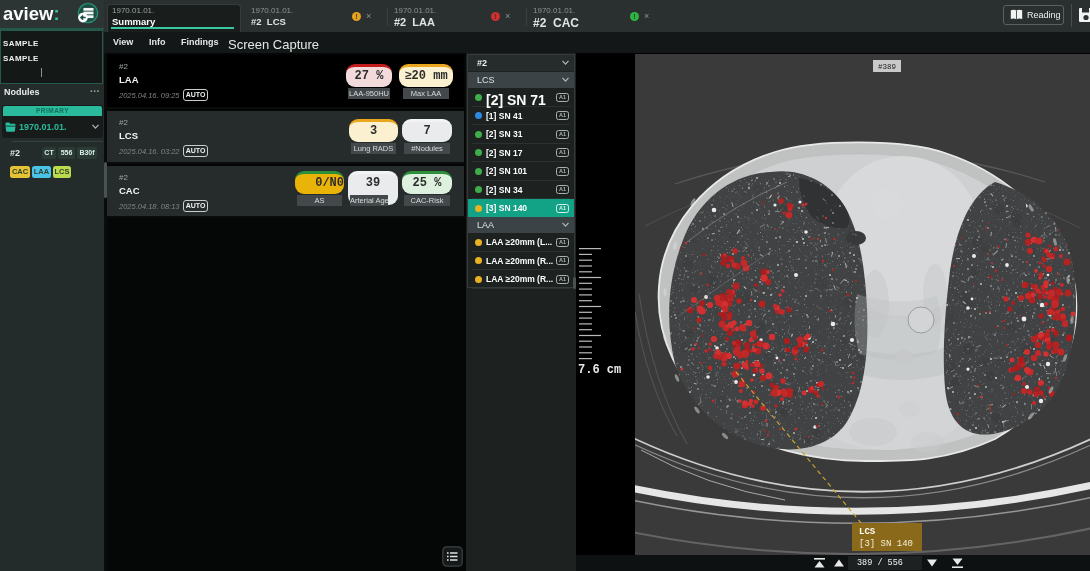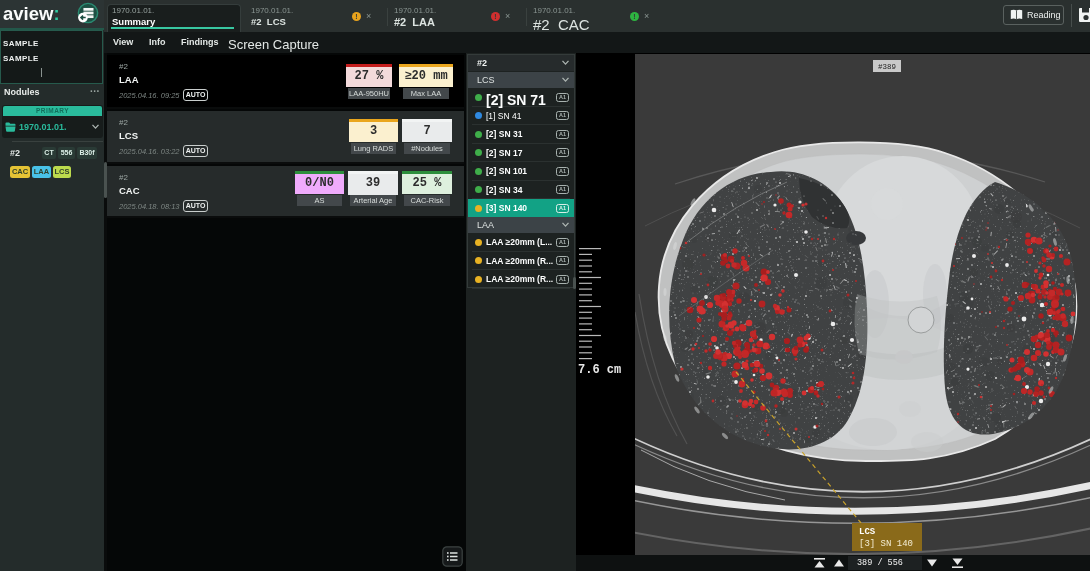--- a/index.html
+++ b/index.html
@@ -1,18 +1,18 @@
 <!DOCTYPE html>
 <html><head><meta charset="utf-8">
 <style>
 * { margin:0; padding:0; box-sizing:border-box; }
 html,body { width:1090px; height:571px; overflow:hidden; background:#0a0c0c;
   font-family:"Liberation Sans", sans-serif; }
 .abs { position:absolute; white-space:nowrap; }
-.mono { font-family:"Liberation Mono", monospace; }
+.mono { font-family:"Liberation Mono", monospace;border-radius:9px; }
 </style></head>
 <body>
 <div class="abs" style="left:0;top:0;width:1090px;height:571px;background:#0a0c0c">
 
 <div class="abs" style="left:0;top:0;width:1090px;height:32px;background:#2a302f"></div>
 <div class="abs" style="left:0;top:0;width:104px;height:30px;background:#2c3434;border-bottom:2px solid #23584a"></div>
 <div class="abs" style="left:3px;top:3px;font-size:18.5px;font-weight:bold;color:#fafcfb">aview<span style="color:#2ec9a0">:</span></div>
 <svg class="abs" style="left:77px;top:2px" width="22" height="22" viewBox="0 0 24 24">
 <circle cx="12" cy="12" r="10.5" fill="#1d5043" stroke="#2a8a71" stroke-width="1.6"></circle>
 <rect x="7" y="6.5" width="11" height="3" fill="#f2f5f4"></rect>
@@ -29,21 +29,21 @@
 <div class="abs" style="left:251px;top:16px;font-size:9.5px;font-weight:bold;color:#dde4e1">#2&nbsp; LCS</div>
 <div class="abs" style="left:352px;top:12px;width:9px;height:9px;border-radius:50%;background:#e8a31d;color:#333a36;font-size:7px;font-weight:bold;text-align:center;line-height:9px">!</div>
 <div class="abs" style="left:366px;top:11px;font-size:9px;color:#8a9592">×</div>
 <div class="abs" style="left:387px;top:8px;width:1px;height:18px;background:#3a413f"></div>
 <div class="abs" style="left:394px;top:6px;font-size:8px;color:#8a9592">1970.01.01.</div>
 <div class="abs" style="left:394px;top:16px;font-size:11px;font-weight:bold;color:#dde4e1">#2&nbsp; LAA</div>
 <div class="abs" style="left:491px;top:12px;width:9px;height:9px;border-radius:50%;background:#cf2f2f;color:#333a36;font-size:7px;font-weight:bold;text-align:center;line-height:9px">!</div>
 <div class="abs" style="left:505px;top:11px;font-size:9px;color:#8a9592">×</div>
 <div class="abs" style="left:526px;top:8px;width:1px;height:18px;background:#3a413f"></div>
 <div class="abs" style="left:533px;top:6px;font-size:8px;color:#8a9592">1970.01.01.</div>
-<div class="abs" style="left:533px;top:16px;font-size:15px;font-weight:normal;color:#dde4e1">#2&nbsp; CAC</div>
+<div class="abs" style="left:533px;top:16px;font-size:12px;font-weight:bold;color:#dde4e1">#2&nbsp; CAC</div>
 <div class="abs" style="left:630px;top:12px;width:9px;height:9px;border-radius:50%;background:#2eb441;color:#333a36;font-size:7px;font-weight:bold;text-align:center;line-height:9px">!</div>
 <div class="abs" style="left:644px;top:11px;font-size:9px;color:#8a9592">×</div>
 <div class="abs" style="left:1003px;top:5px;width:61px;height:20px;border:1px solid #5a615f;border-radius:3px"></div>
 <svg class="abs" style="left:1010px;top:9px" width="13" height="12" viewBox="0 0 13 12">
 <path d="M 6.5 1.5 C 5 0.4 2.5 0.4 0.8 1.2 L 0.8 10 C 2.5 9.2 5 9.2 6.5 10.3 C 8 9.2 10.5 9.2 12.2 10 L 12.2 1.2 C 10.5 0.4 8 0.4 6.5 1.5 Z" fill="#f0f3f2"></path>
 <path d="M 6.5 1.5 L 6.5 10.3" stroke="#2a302f" stroke-width="0.8"></path>
 </svg>
 <div class="abs" style="left:1027px;top:10px;font-size:9px;color:#eef1f0">Reading</div>
 <div class="abs" style="left:1071px;top:4px;width:1px;height:23px;background:#474e4c"></div>
 <svg class="abs" style="left:1078px;top:7px" width="16" height="16" viewBox="0 0 16 16">
@@ -99,24 +99,24 @@
 <div class="abs" style="left:183px;top:145px;width:25px;height:12px;border:1px solid #c9cecd;border-radius:3px;font-size:7px;font-weight:bold;color:#eef1f0;text-align:center;line-height:10px">AUTO</div>
 <div class="abs mono" style="left:349px;top:119px;width:49px;height:23px;background:#fbf0cf;border-top:3px solid #eaa61d;color:#2d2d2d;text-align:center;font-size:12px;font-weight:bold;line-height:19px">3</div>
 <div class="abs" style="left:351px;top:143px;width:45px;height:11px;background:#43484b;font-size:7.5px;color:#d7dcda;text-align:center;line-height:11px">Lung RADS</div>
 <div class="abs mono" style="left:402px;top:119px;width:50px;height:23px;background:#e9ebec;border-top:3px solid #f2f4f4;color:#2d2d2d;text-align:center;font-size:12px;font-weight:bold;line-height:19px">7</div>
 <div class="abs" style="left:404px;top:143px;width:46px;height:11px;background:#43484b;font-size:7.5px;color:#d7dcda;text-align:center;line-height:11px">#Nodules</div>
 <div class="abs" style="left:107px;top:166px;width:357px;height:52px;background:#262b2b;border-bottom:2px solid #0a0c0c"></div>
 <div class="abs" style="left:119px;top:173px;font-size:8px;color:#9ba5a2">#2</div>
 <div class="abs" style="left:119px;top:185px;font-size:9.5px;font-weight:bold;color:#f2f5f4">CAC</div>
 <div class="abs" style="left:119px;top:202px;font-size:7.5px;font-style:italic;color:#7e8784">2025.04.18. 08:13</div>
 <div class="abs" style="left:183px;top:200px;width:25px;height:12px;border:1px solid #c9cecd;border-radius:3px;font-size:7px;font-weight:bold;color:#eef1f0;text-align:center;line-height:10px">AUTO</div>
-<div class="abs mono" style="left:295px;top:171px;width:49px;height:23px;background:#f0abfc;border-top:3px solid #2d8f3c;color:#2d2d2d;text-align:center;font-size:12px;font-weight:bold;line-height:19px">0/N0</div>
+<div class="abs mono" style="left:295px;top:171px;width:49px;height:23px;background:#eab308;border-top:3px solid #2d8f3c;color:#2d2d2d;text-align:right;font-size:12px;font-weight:bold;line-height:19px">0/N0</div>
 <div class="abs" style="left:297px;top:195px;width:45px;height:11px;background:#43484b;font-size:7.5px;color:#d7dcda;text-align:center;line-height:11px">AS</div>
-<div class="abs mono" style="left:348px;top:171px;width:50px;height:24px;background:#e9ebec;border-top:3px solid #f2f4f4;color:#2d2d2d;text-align:center;font-size:12px;font-weight:bold;line-height:19px">39</div>
-<div class="abs" style="left:350px;top:195px;width:46px;height:11px;background:#43484b;font-size:7.5px;color:#d7dcda;text-align:center;line-height:11px">Arterial Age</div>
+<div class="abs mono" style="left:348px;top:171px;width:50px;height:34px;background:#e9ebec;border-top:3px solid #f2f4f4;color:#2d2d2d;text-align:center;font-size:12px;font-weight:bold;line-height:19px">39</div>
+<div class="abs" style="left:350px;top:195px;width:38px;height:11px;background:#43484b;font-size:7.5px;color:#d7dcda;text-align:center;line-height:11px">Arterial Age</div>
 <div class="abs mono" style="left:402px;top:171px;width:50px;height:23px;background:#def0de;border-top:3px solid #2d8f3c;color:#2d2d2d;text-align:center;font-size:12px;font-weight:bold;line-height:19px">25&nbsp;%</div>
 <div class="abs" style="left:404px;top:195px;width:46px;height:11px;background:#43484b;font-size:7.5px;color:#d7dcda;text-align:center;line-height:11px">CAC-Risk</div>
 <svg class="abs" style="left:442px;top:546px" width="21" height="21" viewBox="0 0 21 21">
 <rect x="0.8" y="0.8" width="19.4" height="19.4" rx="4" fill="#16191a" stroke="#3c4342" stroke-width="1.2"></rect>
 <g stroke="#dde2e0" stroke-width="1.4">
         <path d="M 8 7 L 15.5 7 M 8 10.5 L 15.5 10.5 M 8 14 L 15.5 14"></path>
       </g>
 <g fill="#dde2e0">
         <rect x="5" y="6.2" width="1.6" height="1.6"></rect>
         <rect x="5" y="9.7" width="1.6" height="1.6"></rect>
@@ -134,21 +134,21 @@
 <div class="abs" style="left:477px;top:75px;font-size:9px;color:#dce1e0">LCS</div>
 <svg class="abs" style="left:561px;top:77px" width="9" height="6" viewBox="0 0 9 7">
       <path d="M 1 1 L 4.5 4.8500000000000005 L 8 1" fill="none" stroke="#aeb6b3" stroke-width="1.5"></path>
     </svg>
 <div class="abs" style="left:472px;top:105.5px;width:98px;height:1px;background:#2b3130"></div>
 <div class="abs" style="left:475px;top:93.5px;width:7px;height:7px;border-radius:50%;background:#3fae4a"></div>
 <div class="abs" style="left:486px;top:92px;font-size:14px;font-weight:bold;color:#fdfefe">[2] SN 71</div>
 <div class="abs" style="left:556px;top:92.5px;width:13px;height:9px;border:1px solid #a8b2af;border-radius:2.5px;font-size:5.5px;font-weight:bold;color:#a8b2af;text-align:center;line-height:7.5px">A1</div>
 <div class="abs" style="left:472px;top:124.0px;width:98px;height:1px;background:#2b3130"></div>
 <div class="abs" style="left:475px;top:112.0px;width:7px;height:7px;border-radius:50%;background:#2f89e0"></div>
-<div class="abs" style="left:486px;top:110.5px;font-size:8.5px;font-weight:normal;color:#fdfefe">[1] SN 41</div>
+<div class="abs" style="left:486px;top:110.5px;font-size:8.5px;font-weight:bold;color:#fdfefe">[1] SN 41</div>
 <div class="abs" style="left:556px;top:111.0px;width:13px;height:9px;border:1px solid #a8b2af;border-radius:2.5px;font-size:5.5px;font-weight:bold;color:#a8b2af;text-align:center;line-height:7.5px">A1</div>
 <div class="abs" style="left:472px;top:142.5px;width:98px;height:1px;background:#2b3130"></div>
 <div class="abs" style="left:475px;top:130.5px;width:7px;height:7px;border-radius:50%;background:#3fae4a"></div>
 <div class="abs" style="left:486px;top:129.0px;font-size:8.5px;font-weight:bold;color:#fdfefe">[2] SN 31</div>
 <div class="abs" style="left:556px;top:129.5px;width:13px;height:9px;border:1px solid #a8b2af;border-radius:2.5px;font-size:5.5px;font-weight:bold;color:#a8b2af;text-align:center;line-height:7.5px">A1</div>
 <div class="abs" style="left:472px;top:161.0px;width:98px;height:1px;background:#2b3130"></div>
 <div class="abs" style="left:475px;top:149.0px;width:7px;height:7px;border-radius:50%;background:#3fae4a"></div>
 <div class="abs" style="left:486px;top:147.5px;font-size:8.5px;font-weight:bold;color:#fdfefe">[2] SN 17</div>
 <div class="abs" style="left:556px;top:148.0px;width:13px;height:9px;border:1px solid #a8b2af;border-radius:2.5px;font-size:5.5px;font-weight:bold;color:#a8b2af;text-align:center;line-height:7.5px">A1</div>
 <div class="abs" style="left:472px;top:179.5px;width:98px;height:1px;background:#2b3130"></div>

